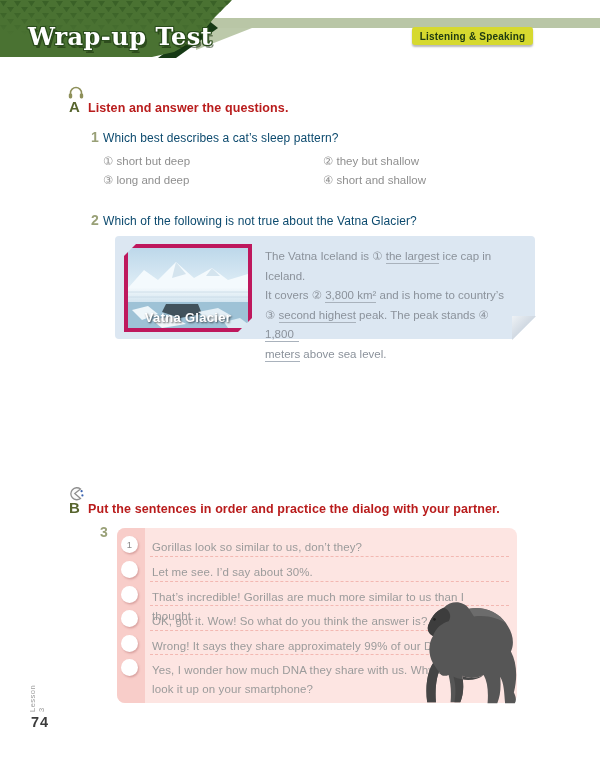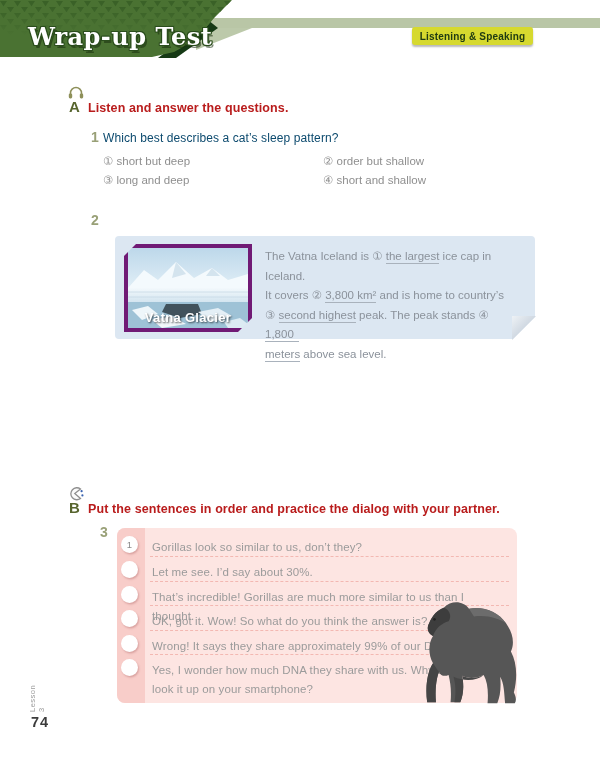--- a/index.html
+++ b/index.html
@@ -33,21 +33,21 @@
   .q-text{position:absolute;font-size:12px;color:#0c4a6e;letter-spacing:.1px;}
   .opt{position:absolute;font-size:11.5px;color:#8f8f8f;}
 
   
   .glacier-card{position:absolute;left:115px;top:236px;width:420px;height:103px;background:#dce7f2;border-radius:4px;}
   .fold-white{position:absolute;right:-1px;bottom:-1px;width:24px;height:24px;background:#ffffff;
               clip-path:polygon(100% 0,100% 100%,0 100%);}
   .fold-flap{position:absolute;right:-1px;bottom:-1px;width:24px;height:24px;
              background:linear-gradient(315deg,#a9b4c2 0%,#cdd6e0 45%,#eef2f6 100%);
              clip-path:polygon(0 0,100% 0,0 100%);}
-  .photo-frame{position:absolute;left:124px;top:244px;width:128px;height:88px;background:#701a75;
+  .photo-frame{position:absolute;left:124px;top:244px;width:128px;height:88px;background:#be185d;
                clip-path:polygon(12px 0,100% 0,100% 74px,114px 100%,0 100%,0 12px);
                filter:drop-shadow(3px 4px 3px rgba(50,60,80,.38));}
   .photo-inner{position:absolute;left:4px;top:4px;width:120px;height:80px;overflow:hidden;}
   .photo-caption{position:absolute;left:0;right:0;bottom:3px;text-align:center;
       font-size:13px;font-weight:bold;color:#ffffff;letter-spacing:.3px;
       text-shadow:1px 1px 2px rgba(0,0,0,.65);}
   .passage{position:absolute;left:265px;top:247px;width:258px;font-size:11.5px;line-height:19.5px;color:#8b929b;}
   .passage .u{border-bottom:1.5px solid #a9b2bc;padding-bottom:1px;}
   .passage .u-sp{padding-right:5px;}
 
@@ -101,25 +101,26 @@
     <path d="M3.5 11 V8 a5.5 5.5 0 0 1 11 0 V11" stroke="#8e905a" fill="none" stroke-width="1.5"></path>
     <rect x="1.8" y="8.4" width="3.4" height="5" rx="1.4" fill="#8e905a"></rect>
     <rect x="12.8" y="8.4" width="3.4" height="5" rx="1.4" fill="#8e905a"></rect>
   </svg>
   <div class="sec-letter" style="left:69px;top:98px">A</div>
   <div class="sec-instr" style="left:88px;top:101px">Listen and answer the questions.</div>
 
   <div class="q-num" style="left:91px;top:129px">1</div>
   <div class="q-text" style="left:103px;top:131px">Which best describes a cat’s sleep pattern?</div>
   <div class="opt" style="left:103px;top:154px">① short but deep</div>
-  <div class="opt" style="left:323px;top:154px">② order but shallow</div>
+  <div class="opt" style="left:323px;top:154px">② they but shallow</div>
   <div class="opt" style="left:103px;top:173px">③ long and deep</div>
   <div class="opt" style="left:323px;top:173px">④ short and shallow</div>
 
   <div class="q-num" style="left:91px;top:212px">2</div>
+  <div class="q-text" style="left:103px;top:214px">Which of the following is not true about the Vatna Glacier?</div>
 
   <div class="glacier-card">
     <div class="fold-white"></div>
     <div class="fold-flap"></div>
   </div>
   <div class="photo-frame">
     <div class="photo-inner">
       <svg width="120" height="80">
         <defs>
           <linearGradient id="sky" x1="0" y1="0" x2="0" y2="1">

